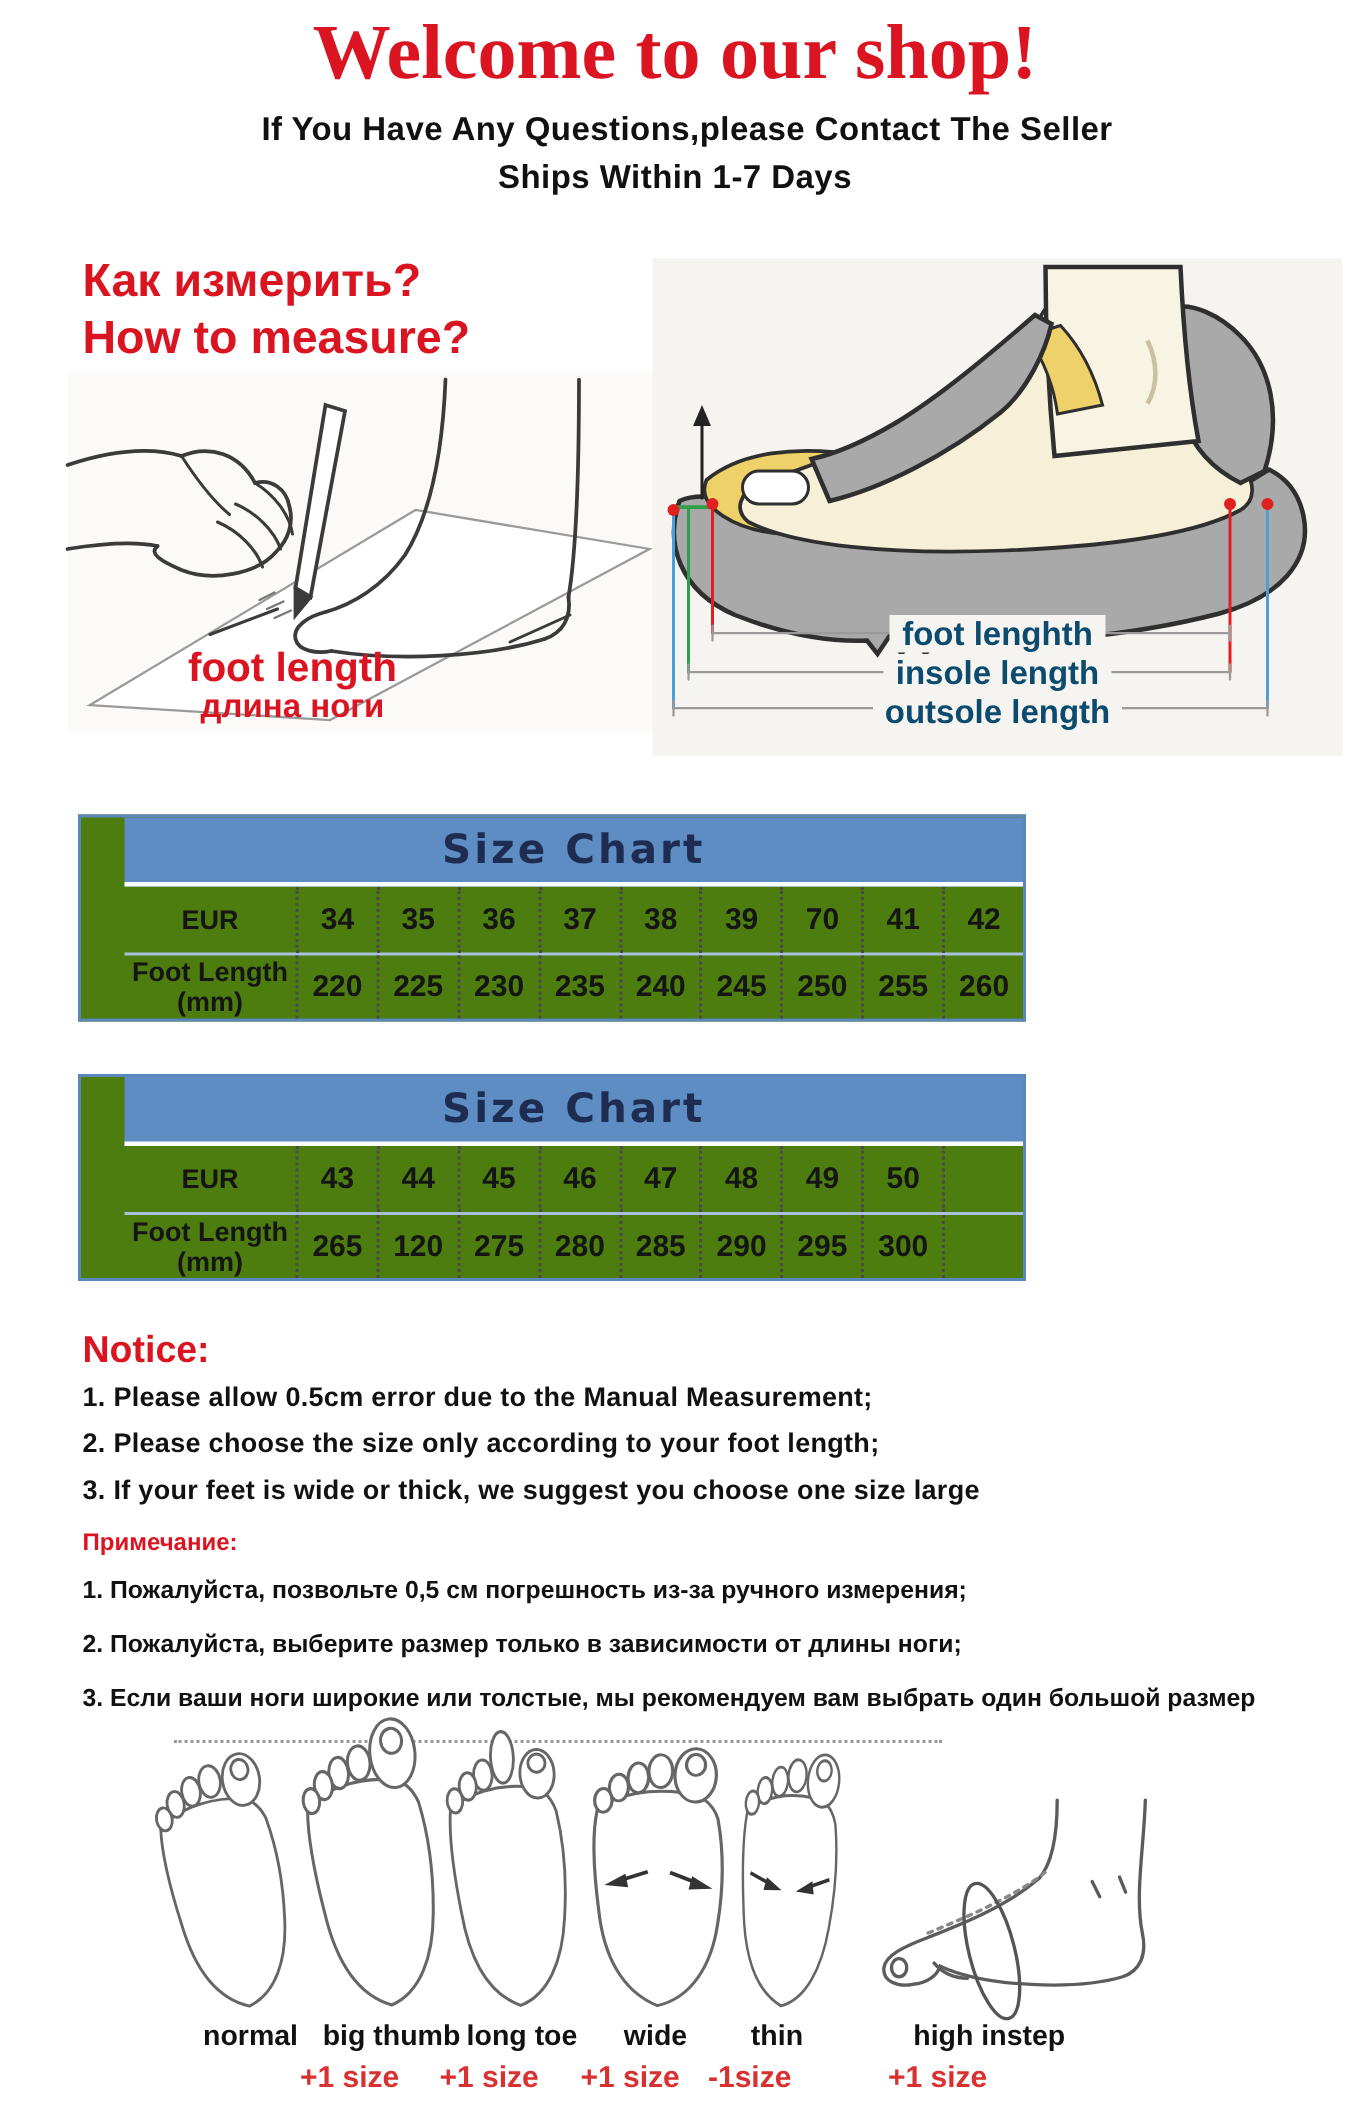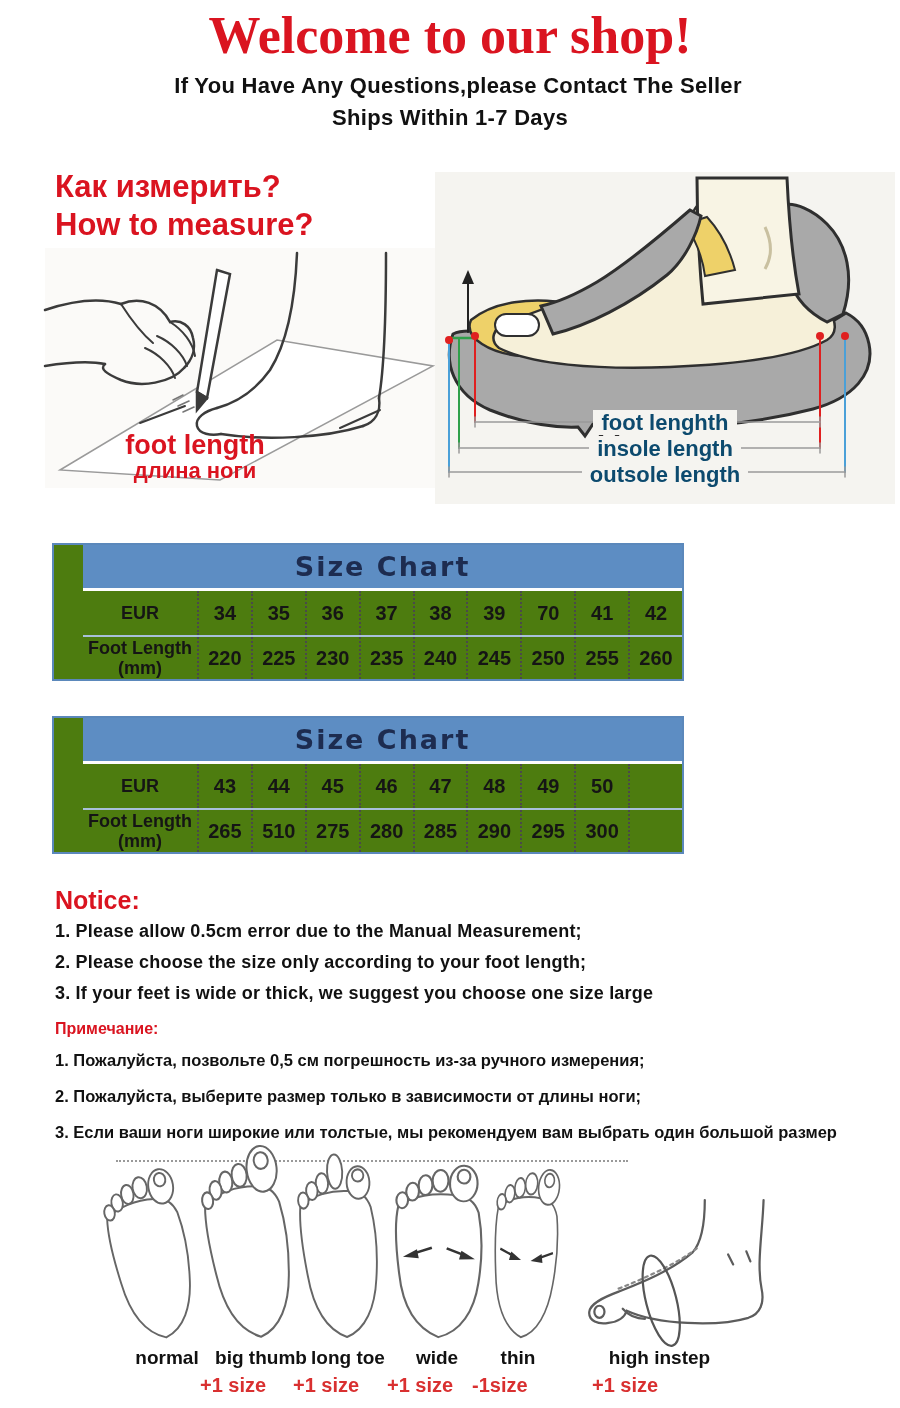--- a/index.html
+++ b/index.html
@@ -220,21 +220,21 @@
       <div class="st-cell">49</div>
       <div class="st-cell">50</div>
       <div class="st-cell"></div>
     </div>
     <div class="st-row">
       <div class="st-cell st-head">
         <span>Foot Length</span>
         <span>(mm)</span>
       </div>
       <div class="st-cell">265</div>
-      <div class="st-cell">510</div>
+      <div class="st-cell">120</div>
       <div class="st-cell">275</div>
       <div class="st-cell">280</div>
       <div class="st-cell">285</div>
       <div class="st-cell">290</div>
       <div class="st-cell">295</div>
       <div class="st-cell">300</div>
       <div class="st-cell"></div>
     </div>
   </div>
 

